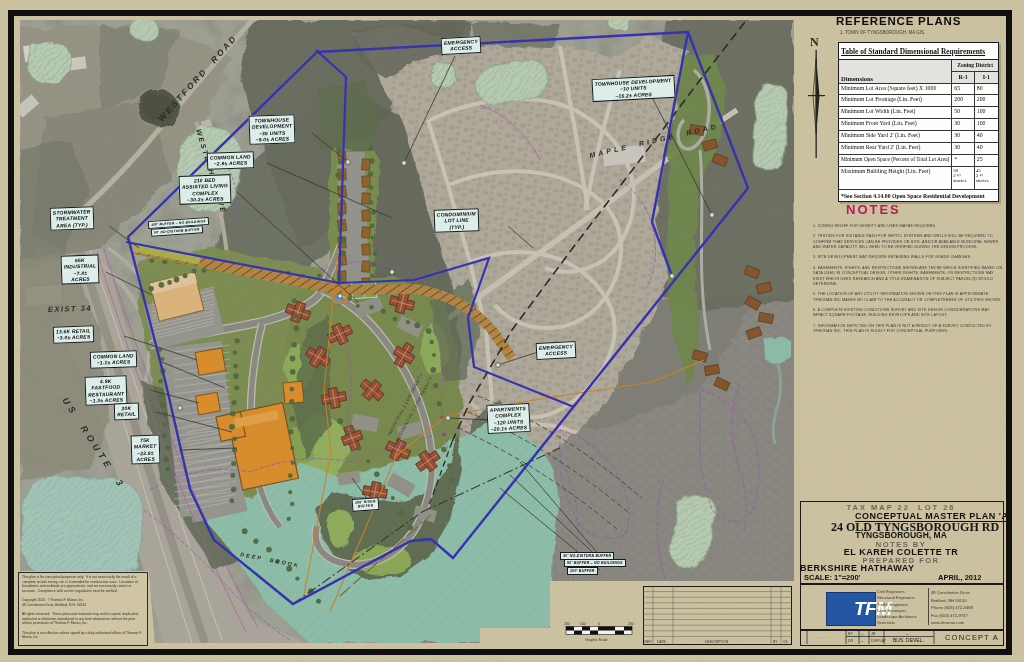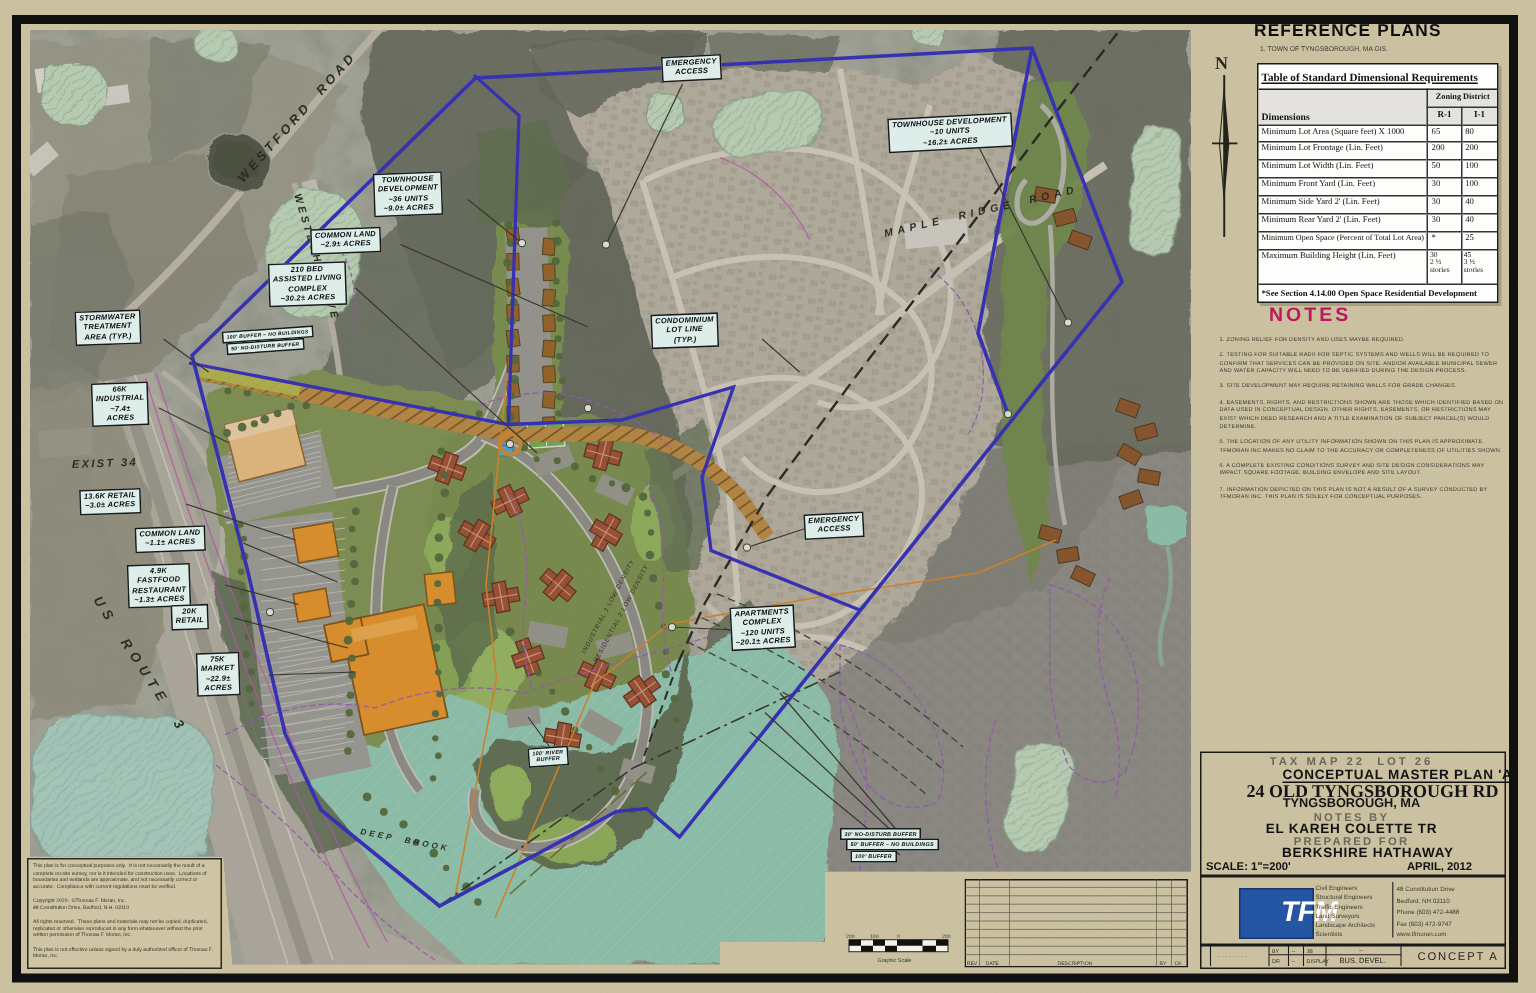--- a/index.html
+++ b/index.html
@@ -839,21 +839,21 @@
 <div class="abs" style="left:800px;top:520px;width:230px;text-align:center;font:bold 12px 'Liberation Serif';color:#151515;">24 OLD TYNGSBOROUGH RD</div>
 
 <div class="abs" style="left:800px;top:530px;width:202px;text-align:center;font:bold 8.5px 'Liberation Sans';color:#151515;">TYNGSBOROUGH, MA</div>
 
 <div class="abs" style="left:800px;top:540px;width:202px;text-align:center;font:bold 7.5px 'Liberation Sans';letter-spacing:1.5px;color:#6b675b;">NOTES BY</div>
 
 <div class="abs" style="left:800px;top:547px;width:202px;text-align:center;font:bold 9px 'Liberation Sans';letter-spacing:.5px;color:#111;">EL KAREH COLETTE TR</div>
 
 <div class="abs" style="left:800px;top:556px;width:202px;text-align:center;font:bold 7.5px 'Liberation Sans';letter-spacing:1.5px;color:#6b675b;">PREPARED FOR</div>
 
-<div class="abs" style="left:800px;top:563px;width:224px;text-align:center;font:bold 9px 'Liberation Sans';letter-spacing:.5px;color:#111;">BERKSHIRE HATHAWAY</div>
+<div class="abs" style="left:800px;top:563px;width:202px;font:bold 9px 'Liberation Sans';letter-spacing:.5px;color:#111;">BERKSHIRE HATHAWAY</div>
 
 <div class="abs" style="left:804px;top:573px;font:bold 7.5px 'Liberation Sans';color:#111;">SCALE: 1"=200'</div>
 
 <div class="abs" style="left:938px;top:573px;font:bold 7.5px 'Liberation Sans';color:#111;">APRIL, 2012</div>
 
 <div class="abs" style="left:800px;top:583px;width:202px;height:46px;border:1px solid #1a1a1a;"></div>
 
 <div class="abs" style="left:826px;top:592px;width:48px;height:32px;background:#2456a4;border:1px solid #15356e;"></div>
 <div class="abs" style="left:854px;top:598px;font:bold italic 19px 'Liberation Sans';color:#fff;letter-spacing:-0.5px;">TFM</div>
 

